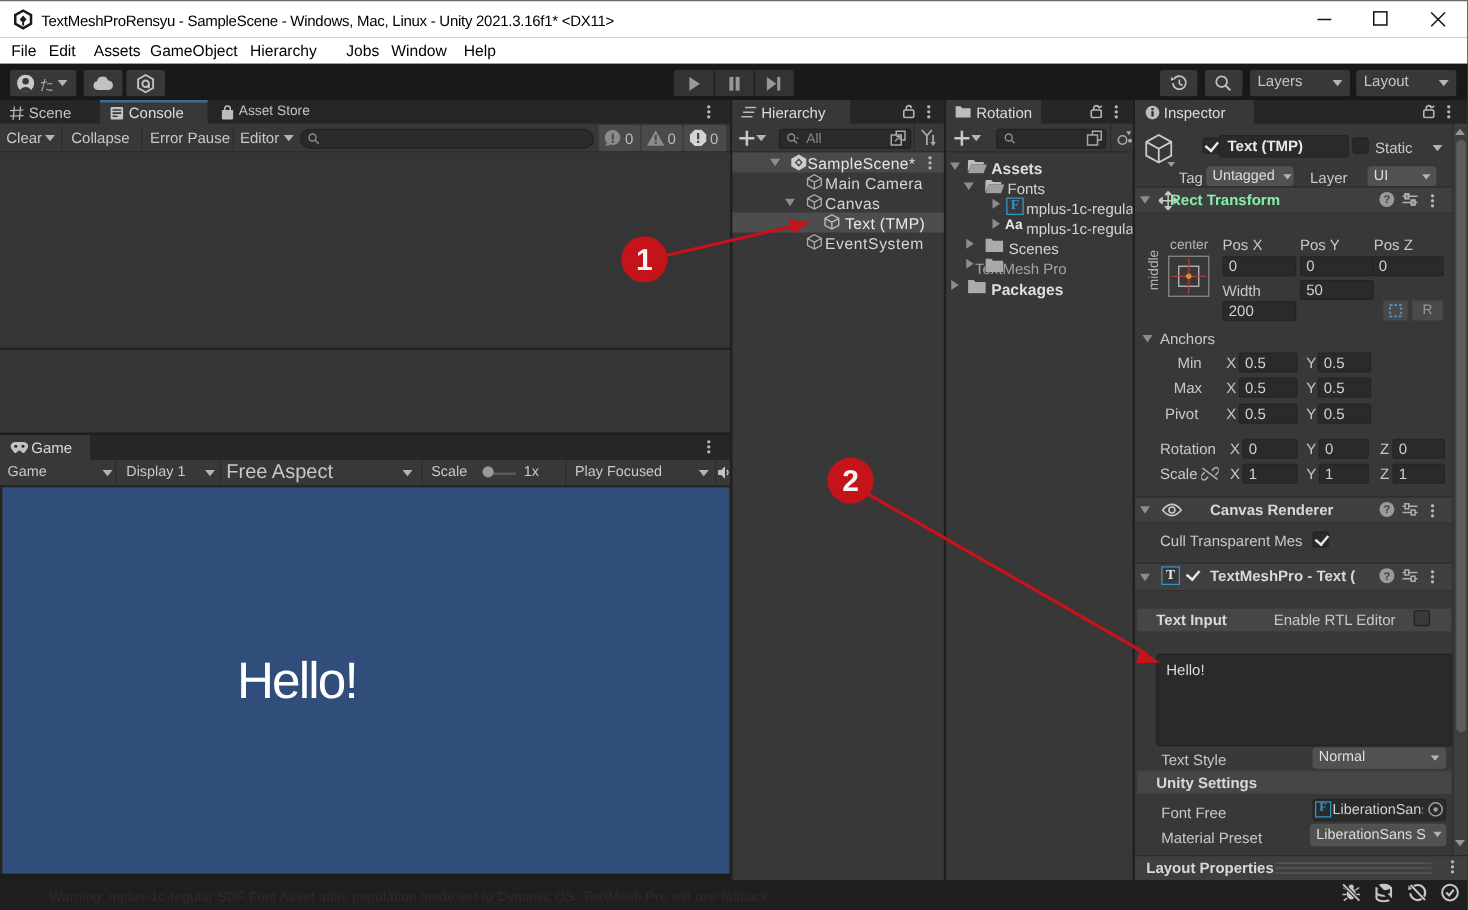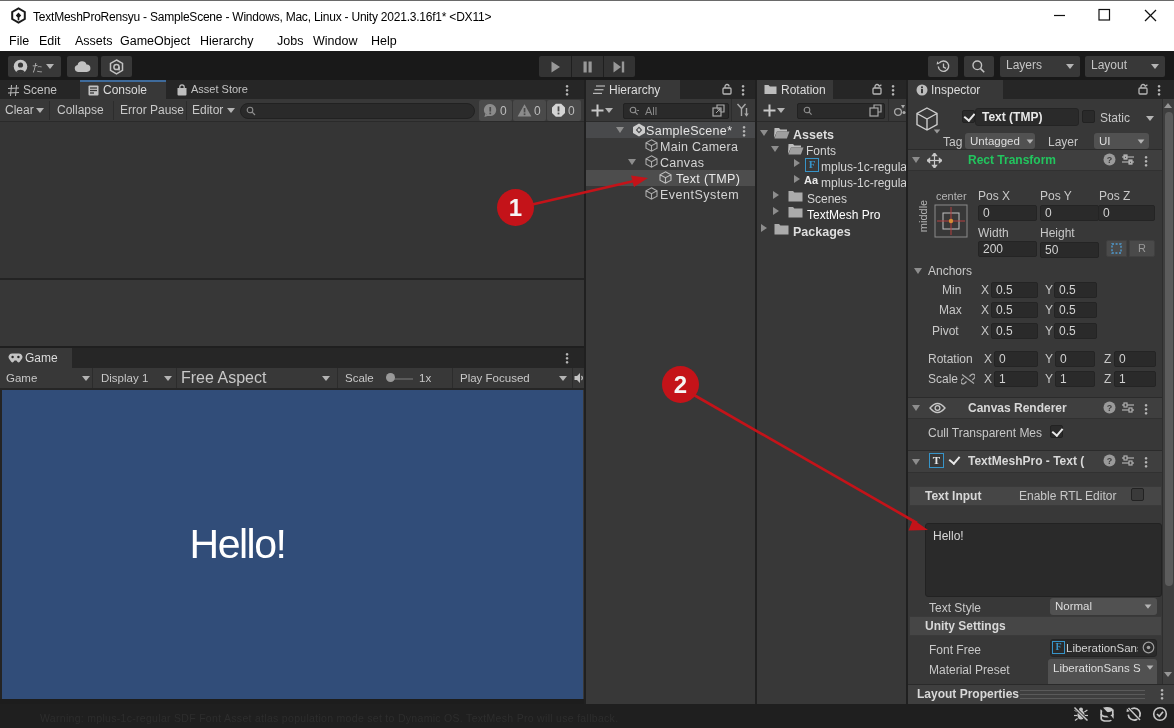--- a/index.html
+++ b/index.html
@@ -355,21 +355,21 @@
 <div class="txt" style="left:821px;top:175.5px;color:#d4d4d4;width:85px;overflow:hidden">mplus-1c-regular</div>
 <div class="expR" style="left:773px;top:191px"></div>
 <svg class="abs" style="left:788px;top:190px" width="15" height="12" viewBox="0 0 15 12">
   <path d="M0.5 1 h4.5 l1.4 1.6 h8.1 v8.9 h-14 Z" fill="#ababab"></path>
 </svg>
 <div class="txt" style="left:807px;top:191.5px;color:#d4d4d4">Scenes</div>
 <div class="expR" style="left:773px;top:207px"></div>
 <svg class="abs" style="left:788px;top:206px" width="15" height="12" viewBox="0 0 15 12">
   <path d="M0.5 1 h4.5 l1.4 1.6 h8.1 v8.9 h-14 Z" fill="#ababab"></path>
 </svg>
-<div class="txt" style="left:807px;top:207.5px;color:#ffffff">TextMesh Pro</div>
+<div class="txt" style="left:780px;top:207.5px;color:#a3a3a3">TextMesh Pro</div>
 <div class="expR" style="left:761px;top:224px"></div>
 <svg class="abs" style="left:774px;top:223px" width="15" height="12" viewBox="0 0 15 12">
   <path d="M0.5 1 h4.5 l1.4 1.6 h8.1 v8.9 h-14 Z" fill="#ababab"></path>
 </svg>
 <div class="txt bold" style="left:793px;top:224.5px;color:#dedede;font-size:12.5px">Packages</div>
 
 <div class="abs" id="insptabs" style="left:908px;top:80px;width:266px;height:19px;background:#262626"></div>
 <div class="tab" style="left:908px;width:95px"></div>
 <svg class="abs" style="left:916px;top:84px" width="12" height="12" viewBox="0 0 12 12">
   <circle cx="6" cy="6" r="5.5" fill="#bdbdbd"></circle>
@@ -404,21 +404,21 @@
 <svg class="abs" style="left:927px;top:153px" width="15" height="15" viewBox="0 0 15 15">
   <g stroke="#c8c8c8" stroke-width="1.2" fill="#c8c8c8">
   <line x1="7.5" y1="2" x2="7.5" y2="13"></line>
       <line x1="2" y1="7.5" x2="13" y2="7.5"></line>
   <path d="M7.5 0 l2 2.6 h-4 Z"></path>
       <path d="M7.5 15 l2 -2.6 h-4 Z"></path>
   <path d="M0 7.5 l2.6 -2 v4 Z"></path>
       <path d="M15 7.5 l-2.6 -2 v4 Z"></path>
     </g>
 </svg>
-<div class="txt bold" style="left:968px;top:153px;color:#22c55e">Rect Transform</div>
+<div class="txt bold" style="left:936px;top:153px;color:#86efac">Rect Transform</div>
 <svg class="abs" style="left:1103px;top:153px" width="13" height="13" viewBox="0 0 13 13">
   <circle cx="6.5" cy="6.5" r="6" fill="#9a9a9a"></circle>
   <text x="6.5" y="9.8" font-size="9" font-weight="bold" fill="#3f3f3f" text-anchor="middle" font-family="Liberation Sans">?</text>
 </svg>
 <svg class="abs" style="left:1121px;top:153px" width="14" height="13" viewBox="0 0 14 13">
   <g stroke="#b0b0b0" stroke-width="1.2">
       <line x1="1" y1="4" x2="13" y2="4"></line>
       <line x1="1" y1="9" x2="13" y2="9"></line>
   <rect x="3" y="2" width="3" height="4" fill="#3f3f3f"></rect>
       <rect x="8" y="7" width="3" height="4" fill="#3f3f3f"></rect>
@@ -442,21 +442,21 @@
 
 <div class="txt" style="left:978px;top:189px">Pos X</div>
 <div class="txt" style="left:1040px;top:189px">Pos Y</div>
 <div class="txt" style="left:1099px;top:189px">Pos Z</div>
 <div class="fld" style="left:978px;top:205px;width:59px;height:16px">0</div>
 <div class="fld" style="left:1040px;top:205px;width:59px;height:16px">0</div>
 <div class="fld" style="left:1098px;top:205px;width:57px;height:16px">0</div>
 <div class="txt" style="left:978px;top:226px">Width</div>
 <div class="txt" style="left:1040px;top:226px">Height</div>
 <div class="fld" style="left:978px;top:241px;width:59px;height:16px">200</div>
-<div class="fld" style="left:1040px;top:242px;width:59px;height:16px">50</div>
+<div class="fld" style="left:1040px;top:224px;width:59px;height:16px">50</div>
 <div class="abs" style="left:1106px;top:240px;width:21px;height:17px;background:#4a4a4a;border-radius:2px 0 0 2px;border:1px solid #404040;box-sizing:border-box"></div>
 <svg class="abs" style="left:1111px;top:243px" width="11" height="11" viewBox="0 0 11 11">
   <rect x="1" y="1" width="9" height="9" fill="none" stroke="#4f9cd1" stroke-width="1.4" stroke-dasharray="2 1.6"></rect>
 </svg>
 <div class="abs" style="left:1129px;top:240px;width:26px;height:17px;background:#4a4a4a;border-radius:0 2px 2px 0;border:1px solid #404040;box-sizing:border-box;color:#9a9a9a;font-size:11px;text-align:center;line-height:15px">R</div>
 
 <div class="exp" style="left:914px;top:268px"></div>
 <div class="txt" style="left:928px;top:264px">Anchors</div>
 <div class="txt" style="left:942px;top:283px">Min</div>
 <div class="txt" style="left:981px;top:283px">X</div>
@@ -554,21 +554,21 @@
 <div class="txt bold" style="left:925px;top:619px;color:#d8d8d8">Unity Settings</div>
 <div class="txt" style="left:929px;top:643px">Font Free</div>
 <div class="fld" style="left:1050px;top:639px;width:107px;height:18px;line-height:16px;border-radius:3px;overflow:hidden;padding:0"></div>
 <div class="abs" style="left:1052px;top:641px;width:13px;height:13px;background:#2a2a2a;border:1.5px solid #3794c8;box-sizing:border-box;color:#3794c8;font-size:10px;font-weight:bold;font-family:'Liberation Serif',serif;text-align:center;line-height:10px">F</div>
 <div class="abs" style="left:1066px;top:641.5px;font-size:11.5px;color:#d2d2d2;width:72px;overflow:hidden;white-space:nowrap">LiberationSans</div>
 <svg class="abs" style="left:1142px;top:641px" width="13" height="13" viewBox="0 0 13 13">
   <circle cx="6.5" cy="6.5" r="5.3" fill="none" stroke="#9f9f9f" stroke-width="1.2"></circle>
     <circle cx="6.5" cy="6.5" r="1.8" fill="#9f9f9f"></circle>
 </svg>
 <div class="txt" style="left:929px;top:663px">Material Preset</div>
-<div class="drop" style="left:1048px;top:659px;width:109px;height:32px;line-height:18px">LiberationSans S</div>
+<div class="drop" style="left:1048px;top:659px;width:109px;height:18px;line-height:18px">LiberationSans S</div>
 <div class="caret" style="left:1146px;top:665px;transform:scale(0.85)"></div>
 
 <div class="abs" style="left:1162px;top:99px;width:12px;height:585px;background:#3e3e3e;border-left:1px solid #2e2e2e;box-sizing:border-box"></div>
 <div class="abs" style="left:1164.5px;top:112px;width:8px;height:474px;background:#5c5c5c;border-radius:4px"></div>
 <div class="abs" style="left:1164px;top:103px;width:0;height:0;border-left:4px solid transparent;border-right:4px solid transparent;border-bottom:5px solid #969696"></div>
 <div class="abs" style="left:1164px;top:672px;width:0;height:0;border-left:4px solid transparent;border-right:4px solid transparent;border-top:5px solid #969696"></div>
 
 <div class="abs" style="left:908px;top:684px;width:266px;height:20px;background:#3f3f3f;border-top:1px solid #2a2a2a;box-sizing:border-box"></div>
 <div class="txt bold" style="left:917px;top:687px;color:#d8d8d8">Layout Properties</div>
 <div class="abs" style="left:1020px;top:690px;width:125px;height:1px;background:#5a5a5a"></div>

